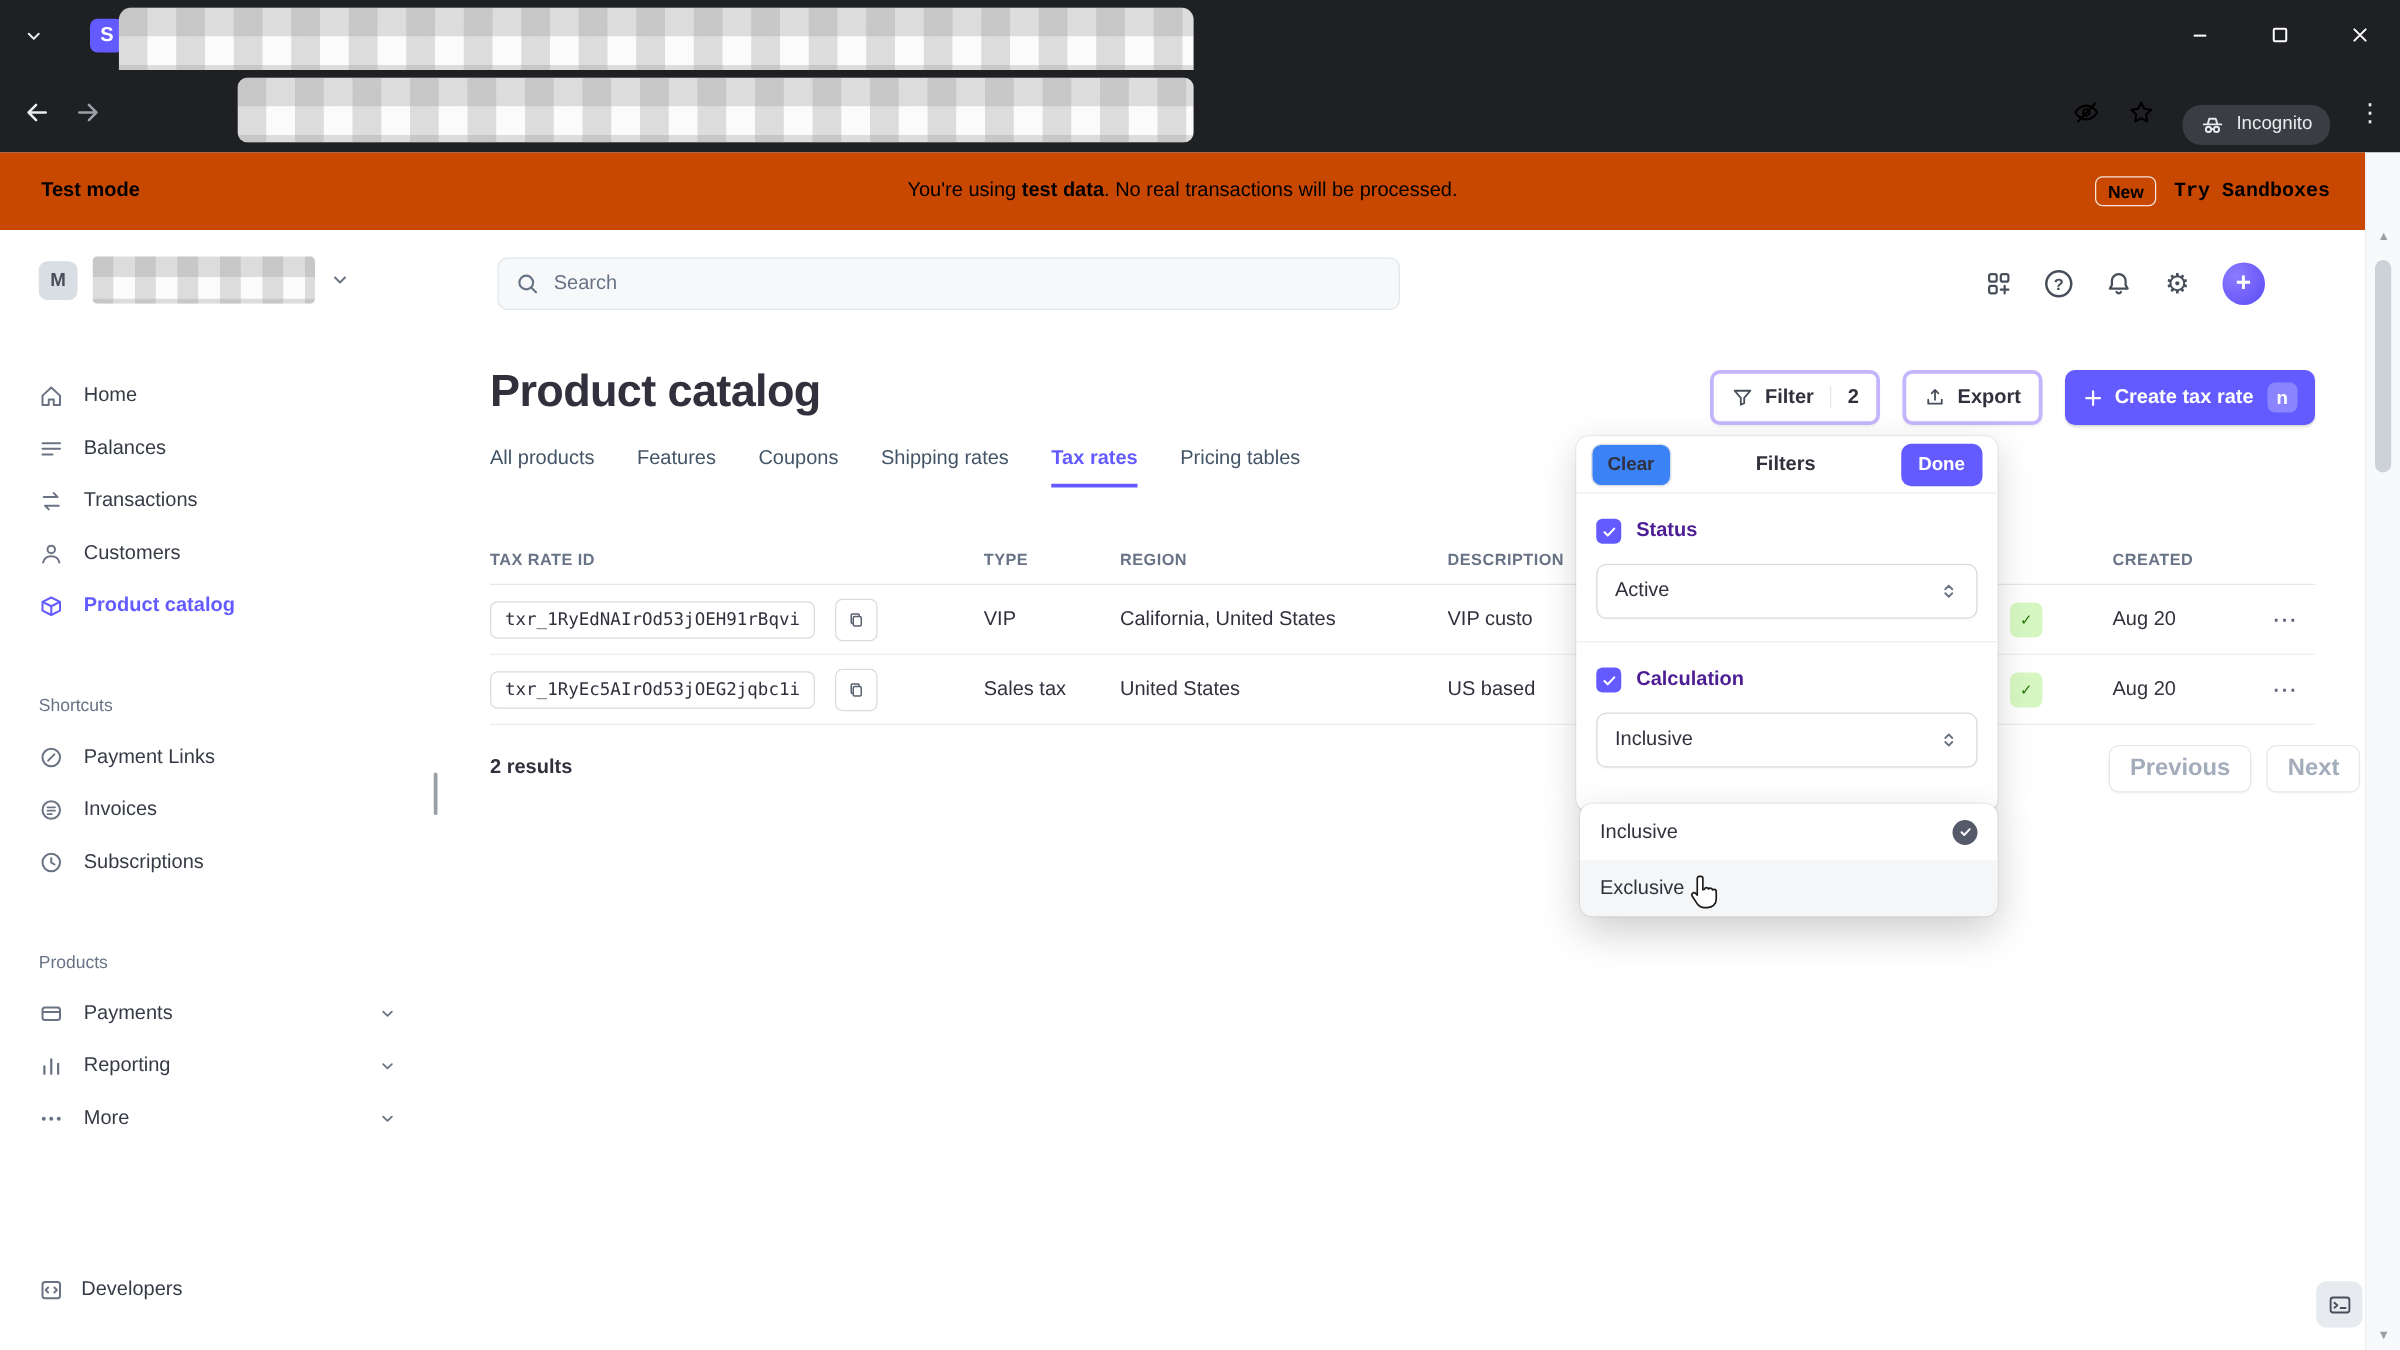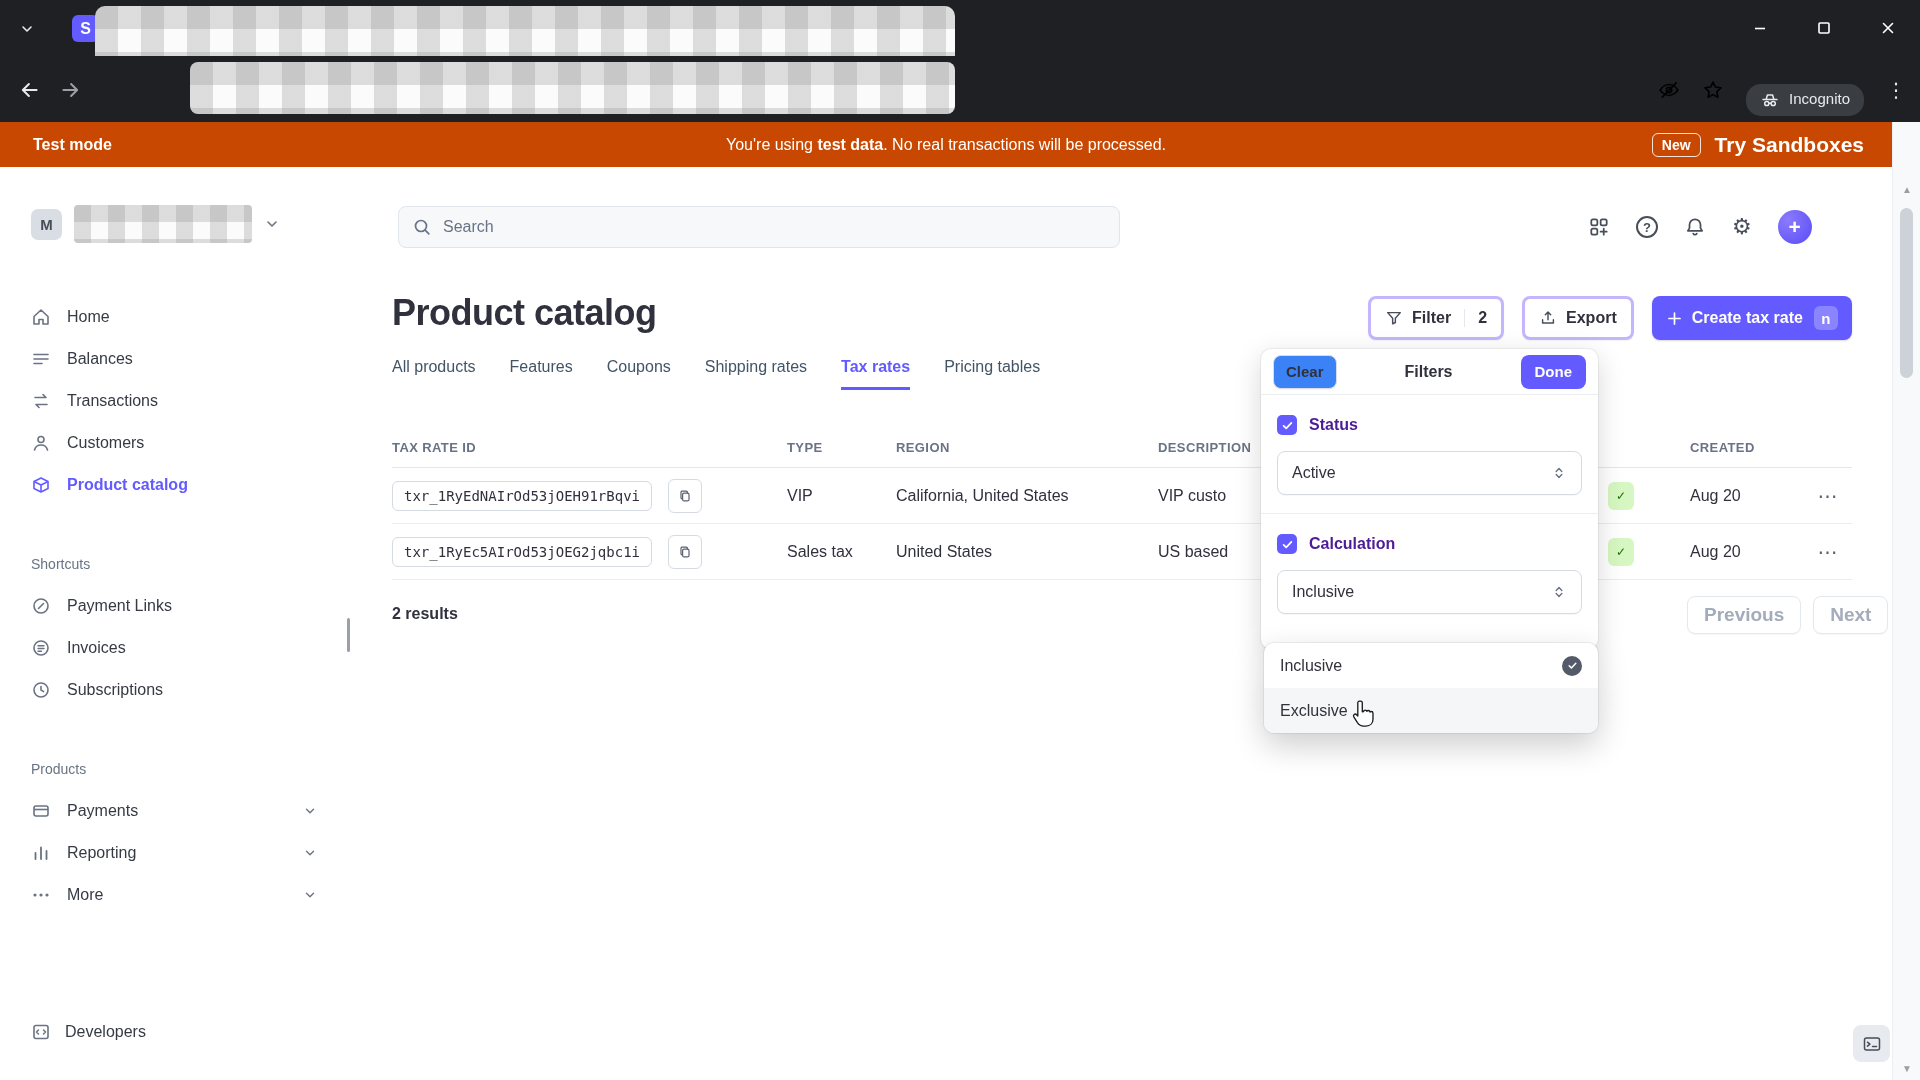--- a/index.html
+++ b/index.html
@@ -22,26 +22,26 @@
   .wincontrols button{width:64px;height:56px;color:#fff;}
   .toolbar{position:absolute;left:0;top:58px;width:1920px;height:64px;display:flex;align-items:center;color:#E8EAED;}
   .nav-btn{width:40px;height:40px;border-radius:50%;}
   .nav-btn.fwd{color:#9AA0A6;}
   .addr-blur{position:absolute;left:190px;top:62px;width:765px;height:52px;border-radius:8px;}
   .toolbar-right{position:absolute;right:14px;top:58px;height:64px;display:flex;align-items:center;gap:22px;}
   .incog{display:flex;align-items:flex-start;gap:9px;background:#3A3D42;border-radius:15px;padding:6px 14px;color:#E8EAED;font-size:15px;margin-top:20px;}
   .menu-dots{font-size:20px;color:#E8EAED;letter-spacing:0;}
 
   
-  .banner{position:absolute;left:0;top:122px;width:1892px;height:45px;background:#C84801;color:#ffffff;padding-left:24px;}
+  .banner{position:absolute;left:0;top:122px;width:1892px;height:62px;background:#C84801;color:#000000;padding-left:24px;}
   .banner-left{position:absolute;left:33px;top:50%;transform:translateY(-50%);font-size:16px;font-weight:700;}
   .banner-center{position:absolute;left:50%;top:50%;transform:translate(-50%,-50%);font-size:16px;white-space:nowrap;}
   .banner-right{position:absolute;right:28px;top:50%;transform:translateY(-50%);display:flex;align-items:center;gap:14px;text-align:center;}
   .new-badge{border:1.5px solid rgba(255,255,255,.85);border-radius:6px;padding:3px 9px;font-size:14px;font-weight:600;}
-  .cta{font-weight:700;font-size:21px;cursor:pointer;}
+  .cta{font-weight:700;font-size:16px;cursor:pointer;font-family:Liberation Mono, monospace;}
 
   
   .sidebar{position:absolute;left:0;top:184px;width:337px;bottom:0;background:#fff;padding:18px 20px 0 31px;}
   .account{display:flex;align-items:center;gap:12px;height:44px;margin-bottom:50px;color:#30313D;cursor:pointer;}
   .avatar-sq{width:31px;height:31px;border-radius:7px;background:#D8DEE4;color:#474E5A;font-size:15px;font-weight:700;
     display:flex;align-items:center;justify-content:center;}
   .acct-blur{width:178px;height:38px;border-radius:4px;background-size:34px 34px;}
   .nav-item{display:flex;align-items:center;gap:14px;height:42px;font-size:16px;color:#353A44;cursor:pointer;}
   .nav-item .ic{width:22px;display:flex;color:#6A7383;}
   .nav-item.active{color:#635BFF;font-weight:600;}

